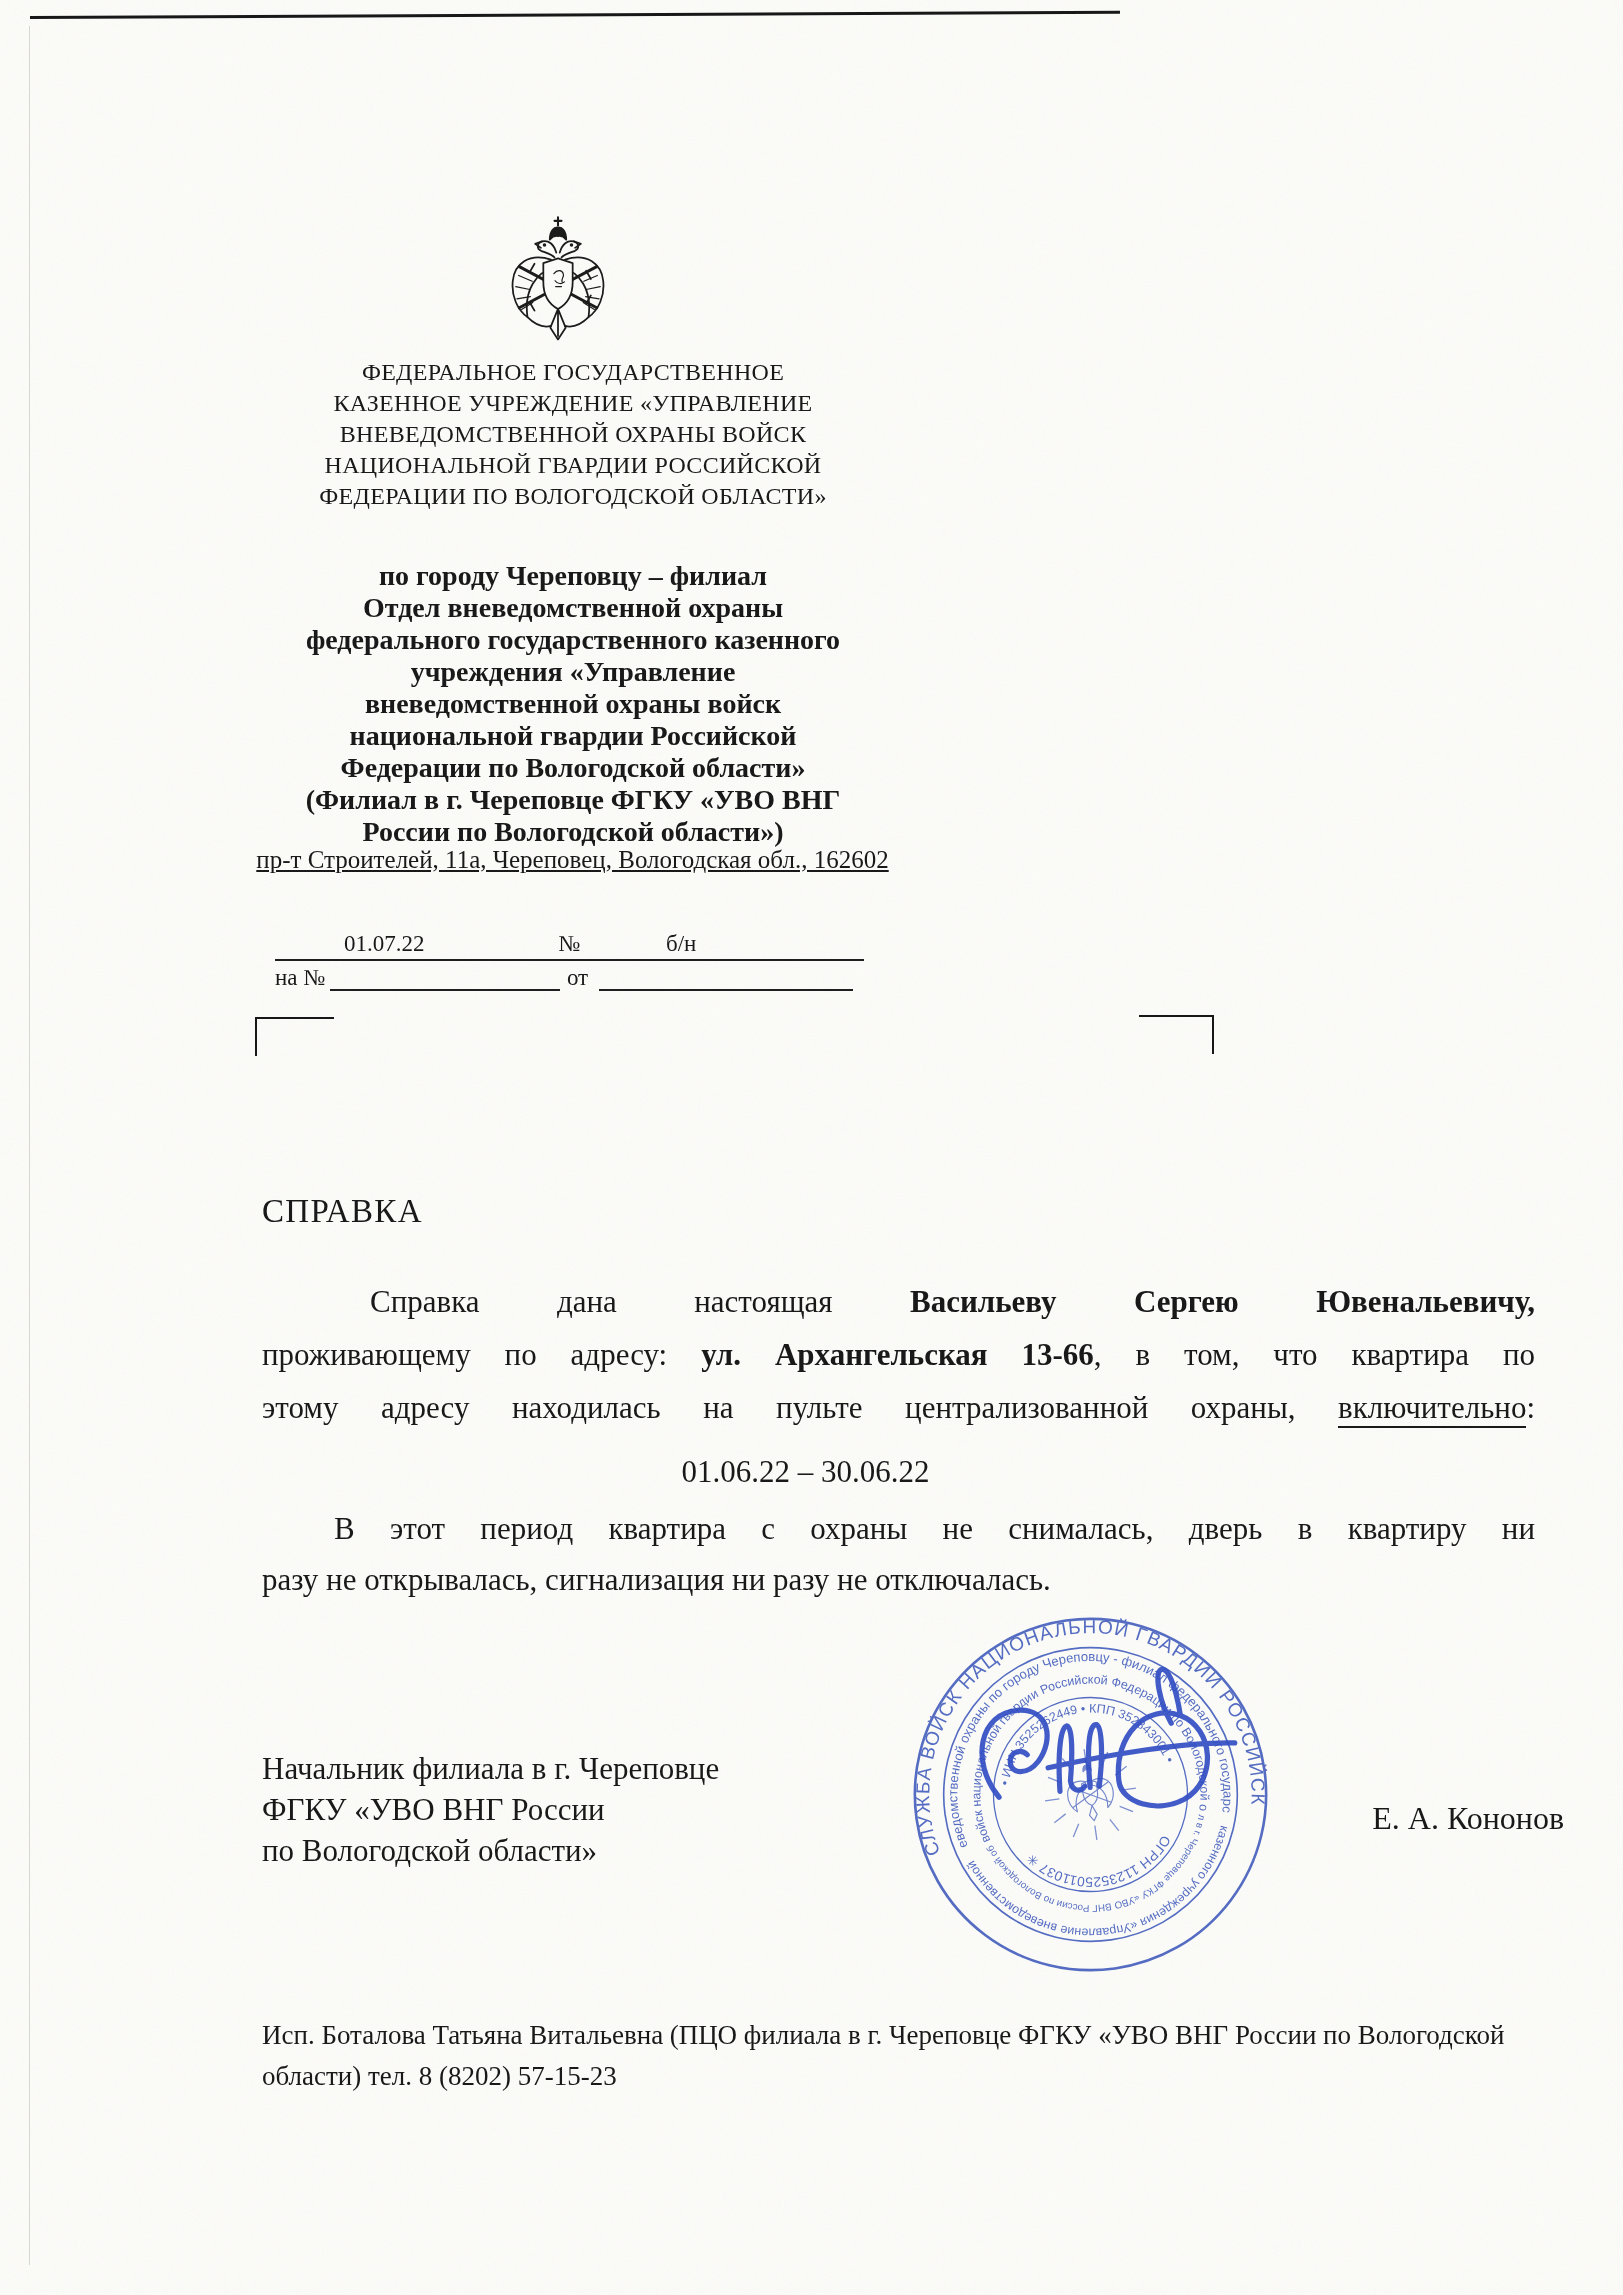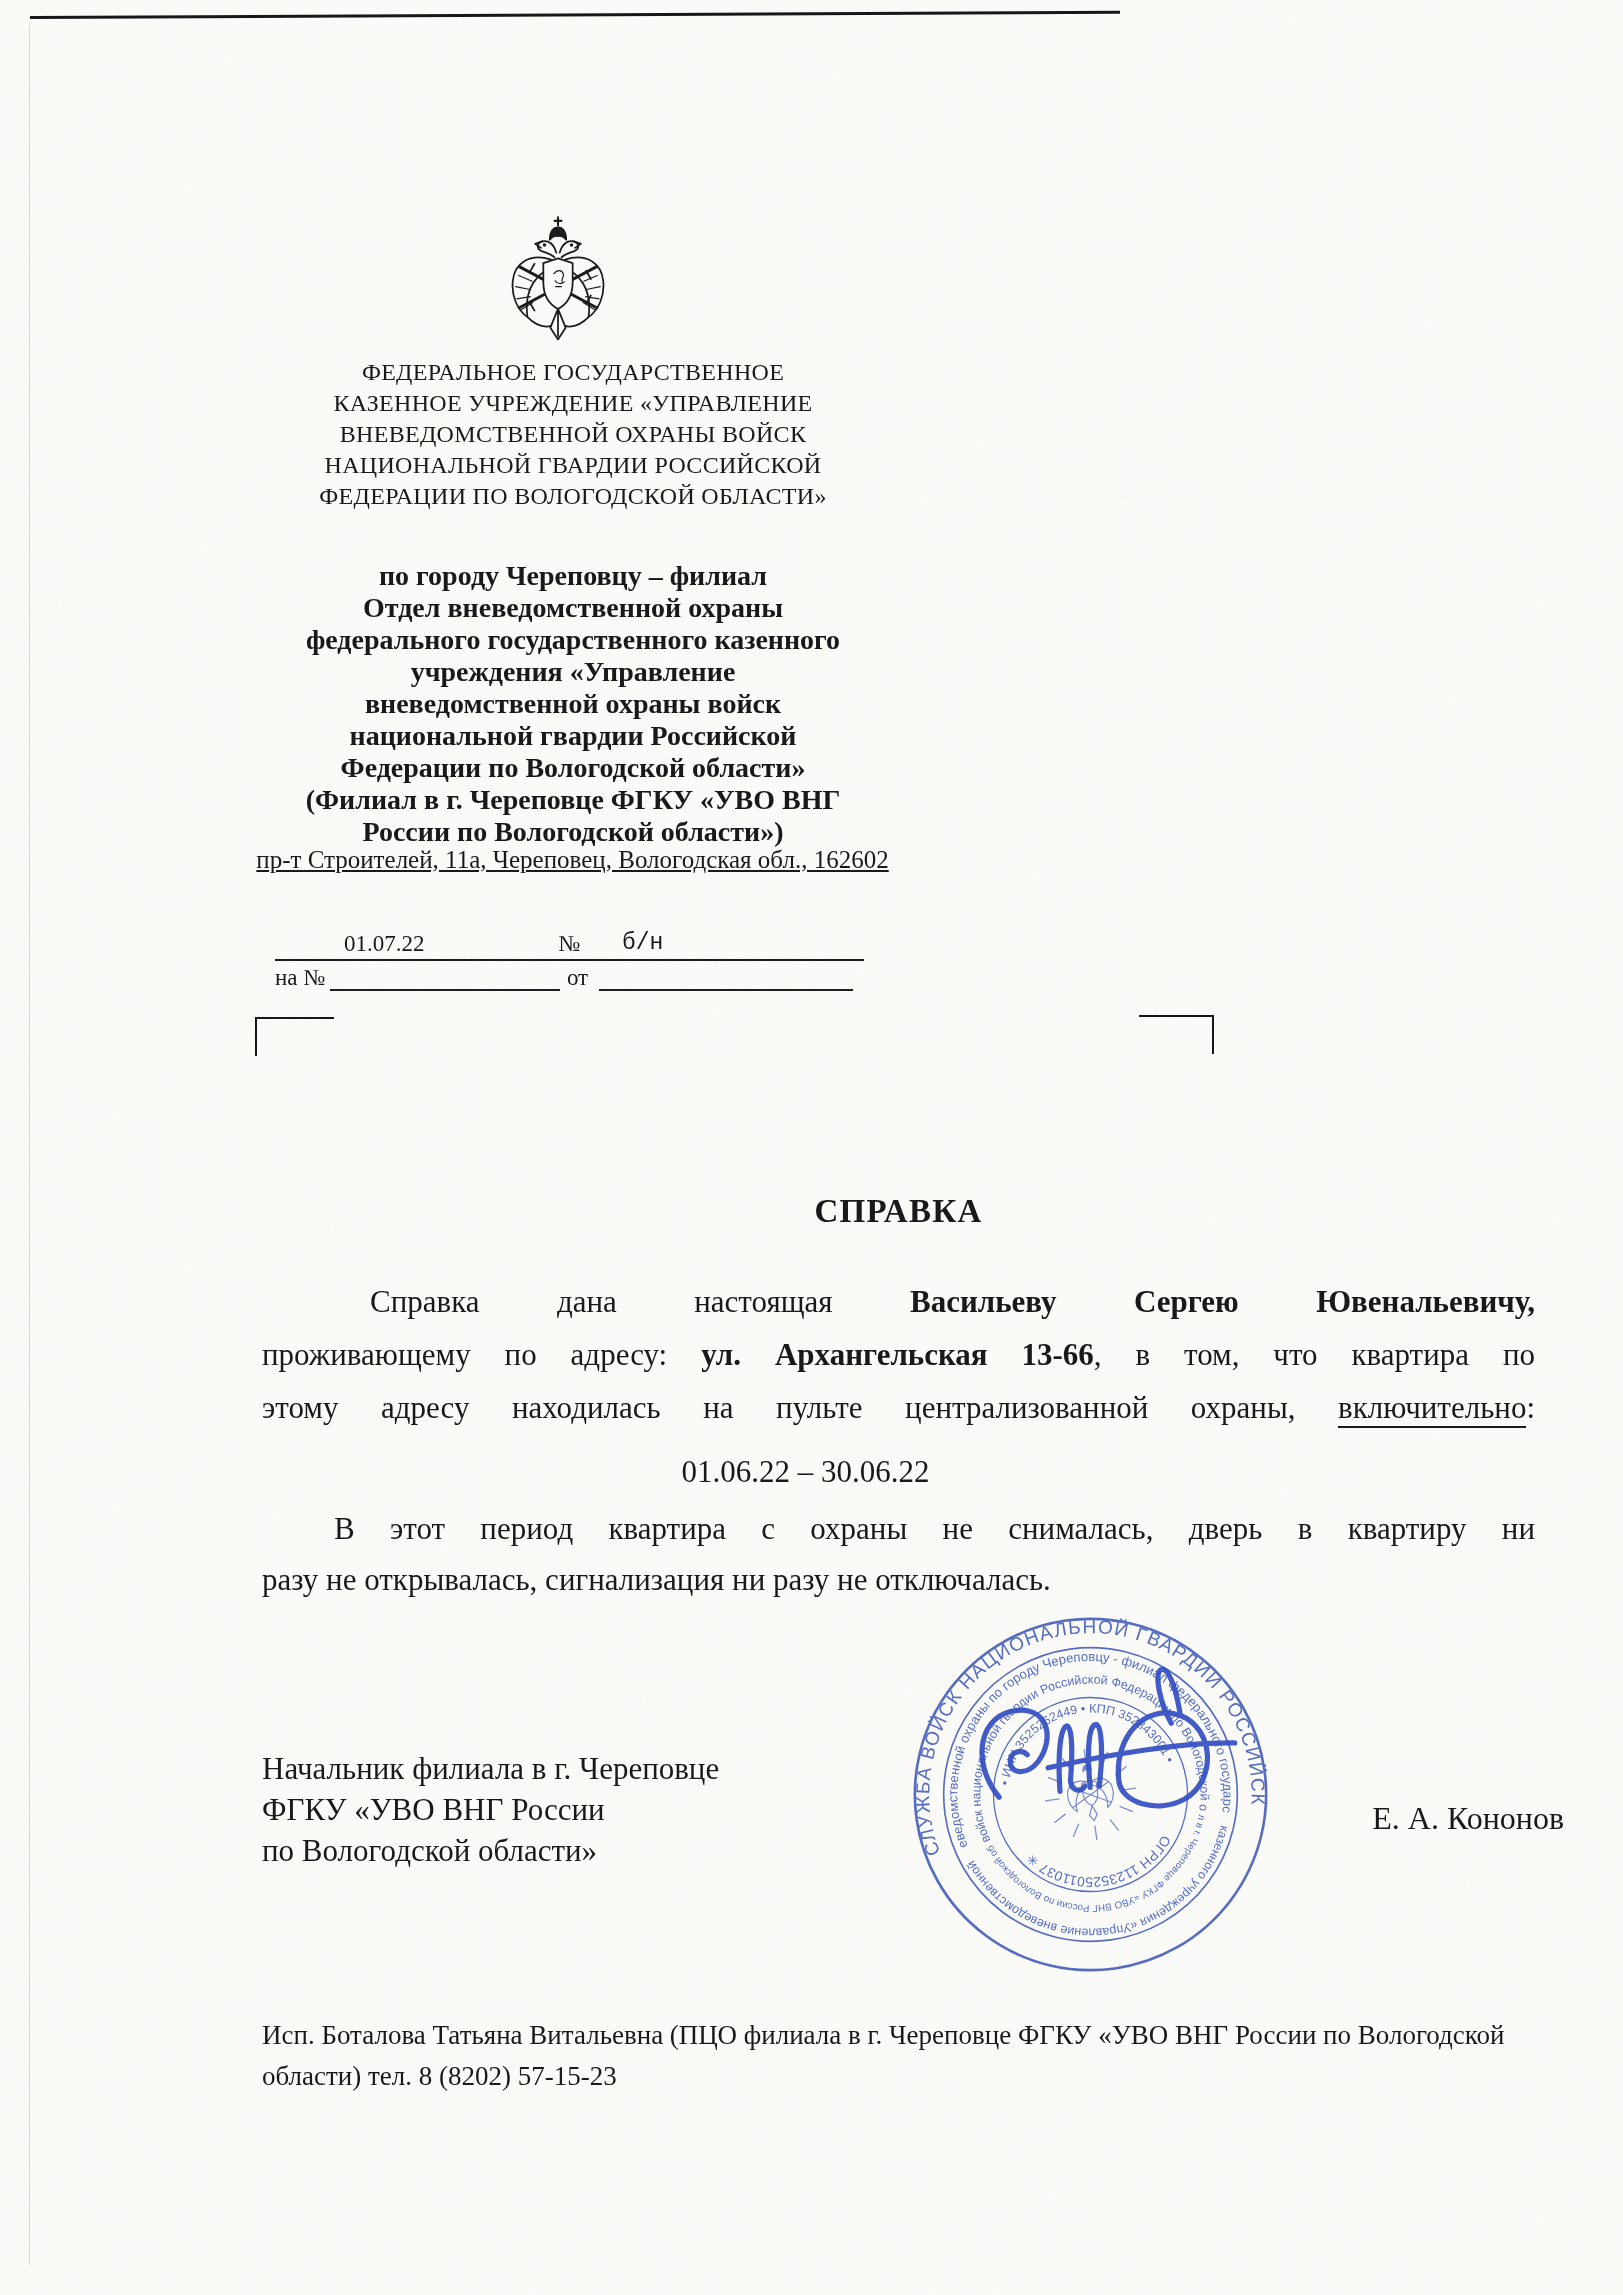--- a/index.html
+++ b/index.html
@@ -23,36 +23,36 @@
     font-size:24px;line-height:31px;letter-spacing:0.3px;}
   .division{position:absolute;left:249px;top:560px;width:648px;text-align:center;
     font-size:28px;line-height:32px;font-weight:bold;}
   .address{position:absolute;left:255px;top:846px;width:635px;text-align:center;font-size:25px;text-decoration:underline;}
 
   .refrow1{position:absolute;left:275px;top:929px;width:589px;height:30px;
     border-bottom:2px solid #1b1b1b;font-size:23px;}
   .refrow1 span{display:inline-block;vertical-align:bottom;line-height:29px;}
   .ref-date{margin-left:69px;}
   .ref-no{margin-left:128px;}
-  .ref-num{margin-left:36px;font-family:Liberation Mono, monospace;}
+  .ref-num{margin-left:80px;}
   .refrow2{position:absolute;left:275px;top:961px;width:609px;height:30px;
     display:flex;align-items:flex-end;font-size:23px;}
   .refrow2 .t{line-height:26px;padding:0 5.2px 0 0;}
   .refrow2 .seg{height:0;border-bottom:2px solid #1b1b1b;}
   .seg-a{width:230px;}
   .seg-b{width:254px;margin-left:5.2px;}
 
   .corner-l{position:absolute;left:255px;top:1017px;width:77px;height:37px;
     border-top:2.6px solid #131313;border-left:2.6px solid #131313;}
   .corner-r{position:absolute;left:1139px;top:1015px;width:73px;height:37px;
     border-top:2.6px solid #131313;border-right:2.6px solid #131313;}
 
   
-  .doc-title{position:absolute;left:262px;top:1193px;width:1273px;text-align:center;
-    font-size:33px;font-weight:bold;letter-spacing:1.3px;}
+  .doc-title{position:absolute;left:262px;top:1193px;width:1273px;
+    font-size:33px;font-weight:normal;letter-spacing:1.3px;}
   .para{position:absolute;left:262px;width:1273px;font-size:31px;line-height:53px;}
   .p1{top:1275px;}
   .p2{top:1503px;line-height:51px;}
   .jline{text-align:justify;text-align-last:justify;}
   .indent1{padding-left:108px;}
   .indent2{text-indent:72px;}
   .b{font-weight:bold;}
   .u{border-bottom:2.6px solid #161616;padding-bottom:1.3px;}
   .period{position:absolute;left:262px;top:1454px;width:1087px;text-align:center;font-size:31px;}
 

